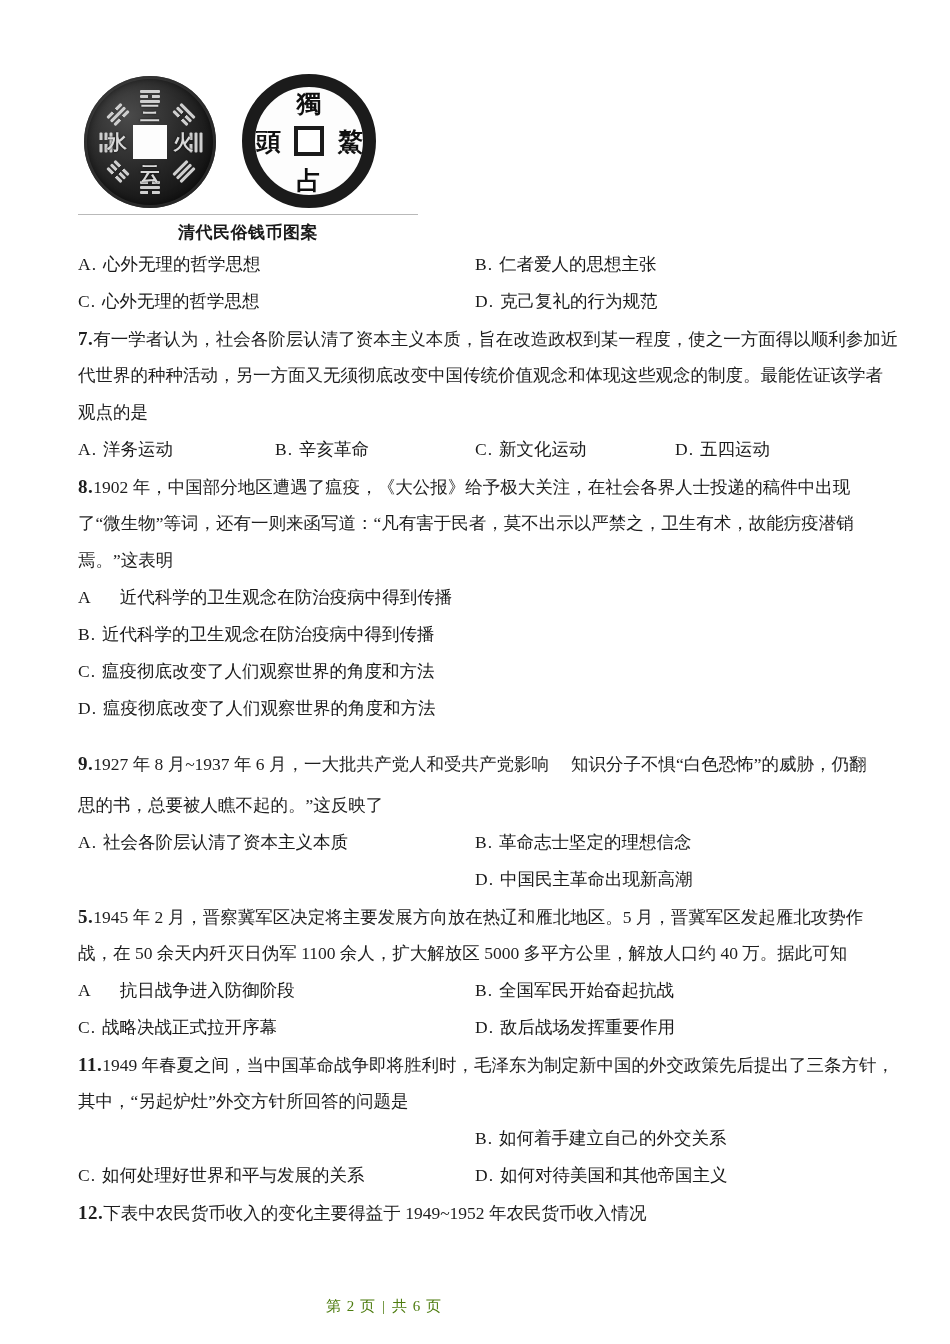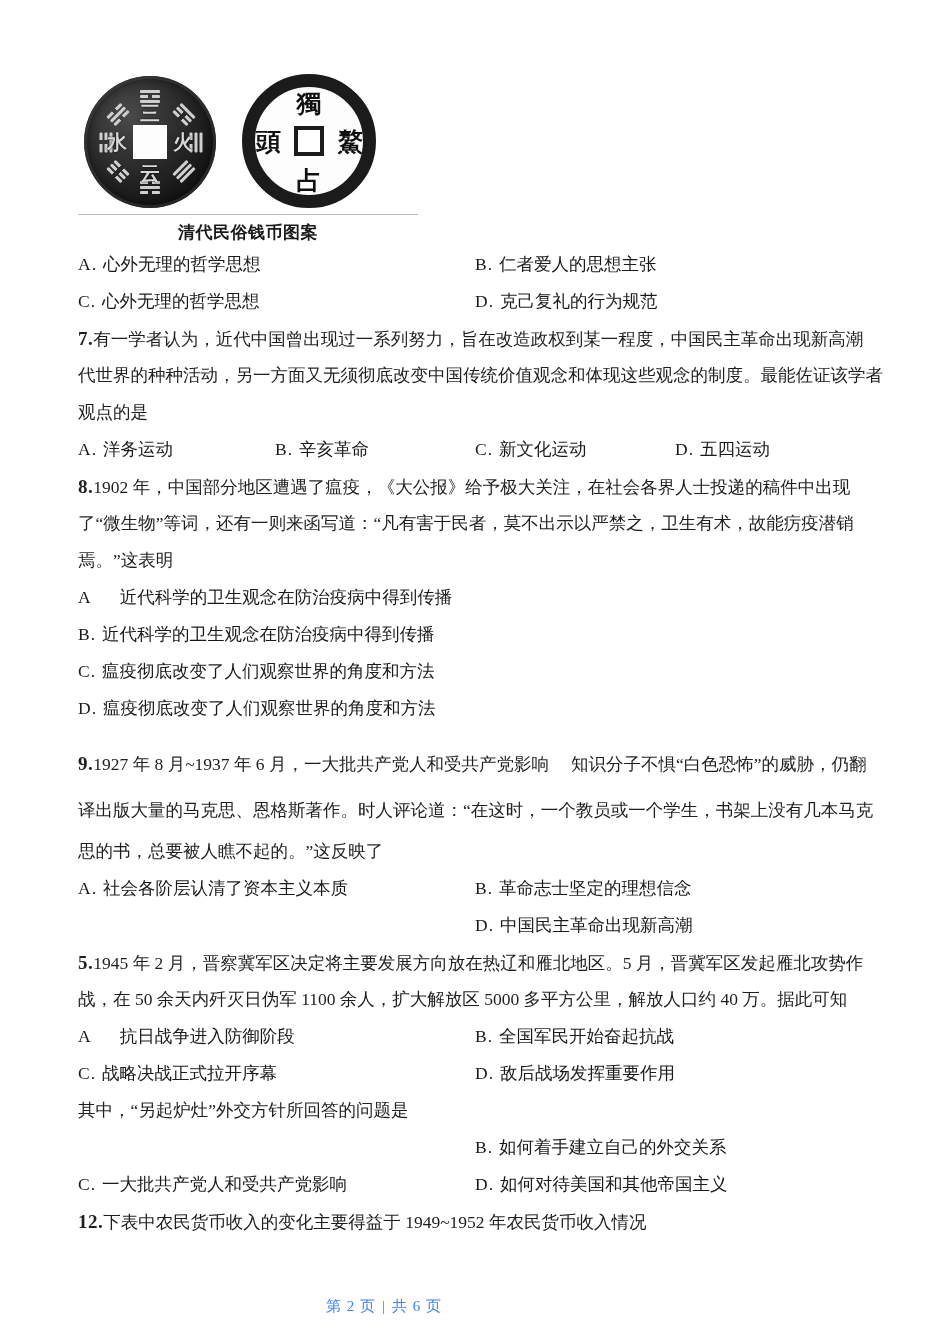--- a/index.html
+++ b/index.html
@@ -194,21 +194,21 @@
   .spacer { height: 14px; }
 
   
   .footer {
     position: absolute;
     left: 0;
     top: 1297px;
     width: 768px;
     text-align: center;
     font-size: 15px;
-    color: #3b82f6;
+    color: #4d7c0f;
     letter-spacing: 1px;
   }
   .footer .sep { padding: 0 6px; }
 </style>
 </head>
 <body>
 
 <div class="page">
 
   <div class="figure-block">
@@ -279,21 +279,21 @@
 
     <div class="opt-row">
       <span class="opt h2"><span class="lab">A.</span><span>心外无理的哲学思想</span></span>
       <span class="opt h2b"><span class="lab">B.</span><span>仁者爱人的思想主张</span></span>
     </div>
     <div class="opt-row">
       <span class="opt h2"><span class="lab">C.</span><span>心外无理的哲学思想</span></span>
       <span class="opt h2b"><span class="lab">D.</span><span>克己复礼的行为规范</span></span>
     </div>
 
-    <div class="line"><span class="qnum">7.</span><span class="qtext">有一学者认为，近代中国曾出现过一系列努力，旨在改造政权到某一程度，中国民主革命出现新高潮</span></div>
+    <div class="line"><span class="qnum">7.</span><span class="qtext">有一学者认为，社会各阶层认清了资本主义本质，旨在改造政权到某一程度，使之一方面得以顺利参加近</span></div>
     <div class="line"><span class="qtext">代世界的种种活动，另一方面又无须彻底改变中国传统价值观念和体现这些观念的制度。最能佐证该学者</span></div>
     <div class="line"><span class="qtext">观点的是</span></div>
     <div class="opt-row">
       <span class="opt c1"><span class="lab">A.</span><span>洋务运动</span></span>
       <span class="opt c2"><span class="lab">B.</span><span>辛亥革命</span></span>
       <span class="opt c3"><span class="lab">C.</span><span>新文化运动</span></span>
       <span class="opt c4"><span class="lab">D.</span><span>五四运动</span></span>
     </div>
 
     <div class="line"><span class="qnum">8.</span><span class="qtext">1902 年，中国部分地区遭遇了瘟疫，《大公报》给予极大关注，在社会各界人士投递的稿件中出现</span></div>
@@ -308,47 +308,47 @@
     <div class="opt-row">
       <span class="opt c1"><span class="lab">C.</span><span>瘟疫彻底改变了人们观察世界的角度和方法</span></span>
     </div>
     <div class="opt-row">
       <span class="opt c1"><span class="lab">D.</span><span>瘟疫彻底改变了人们观察世界的角度和方法</span></span>
     </div>
 
     <div class="spacer"></div>
 
     <div class="line tall"><span class="qnum">9.</span><span class="qtext">1927 年 8 月~1937 年 6 月，一大批共产党人和受共产党影响</span><span class="gap-sp"></span><span class="qtext">知识分子不惧“白色恐怖”的威胁，仍翻</span></div>
-    <div class="line tall"><span class="qtext">译出版大量的马克思、恩格斯著作。时人评论道：“在这时，一个教员或一个学生，书架上没有几本马克</span></div>
     <div class="line"><span class="qtext">思的书，总要被人瞧不起的。”这反映了</span></div>
     <div class="opt-row">
       <span class="opt h2"><span class="lab">A.</span><span>社会各阶层认清了资本主义本质</span></span>
       <span class="opt h2b"><span class="lab">B.</span><span>革命志士坚定的理想信念</span></span>
     </div>
     <div class="opt-row">
       <span class="opt h2b"><span class="lab">D.</span><span>中国民主革命出现新高潮</span></span>
     </div>
 
     <div class="line"><span class="qnum">5.</span><span class="qtext">1945 年 2 月，晋察冀军区决定将主要发展方向放在热辽和雁北地区。5 月，晋冀军区发起雁北攻势作</span></div>
     <div class="line"><span class="qtext">战，在 50 余天内歼灭日伪军 1100 余人，扩大解放区 5000 多平方公里，解放人口约 40 万。据此可知</span></div>
     <div class="opt-row">
       <span class="opt h2"><span class="lab">A</span><span class="gap-sp"></span><span>抗日战争进入防御阶段</span></span>
       <span class="opt h2b"><span class="lab">B.</span><span>全国军民开始奋起抗战</span></span>
     </div>
     <div class="opt-row">
       <span class="opt h2"><span class="lab">C.</span><span>战略决战正式拉开序幕</span></span>
       <span class="opt h2b"><span class="lab">D.</span><span>敌后战场发挥重要作用</span></span>
     </div>
 
+    <div class="line"><span class="qnum">11.</span><span class="qtext">1949 年春夏之间，当中国革命战争即将胜利时，毛泽东为制定新中国的外交政策先后提出了三条方针，</span></div>
     <div class="line"><span class="qtext">其中，“另起炉灶”外交方针所回答的问题是</span></div>
     <div class="opt-row">
       <span class="opt h2b"><span class="lab">B.</span><span>如何着手建立自己的外交关系</span></span>
     </div>
     <div class="opt-row">
-      <span class="opt h2"><span class="lab">C.</span><span>一大批共产党人和受共产党影响</span></span>
+      <span class="opt h2"><span class="lab">C.</span><span>如何处理好世界和平与发展的关系</span></span>
       <span class="opt h2b"><span class="lab">D.</span><span>如何对待美国和其他帝国主义</span></span>
     </div>
 
     <div class="line"><span class="qnum">12.</span><span class="qtext">下表中农民货币收入的变化主要得益于 1949~1952 年农民货币收入情况</span></div>
 
   </div>
 
   <div class="footer">
     <span>第 2 页</span><span class="sep">|</span><span>共 6 页</span>
   </div>

